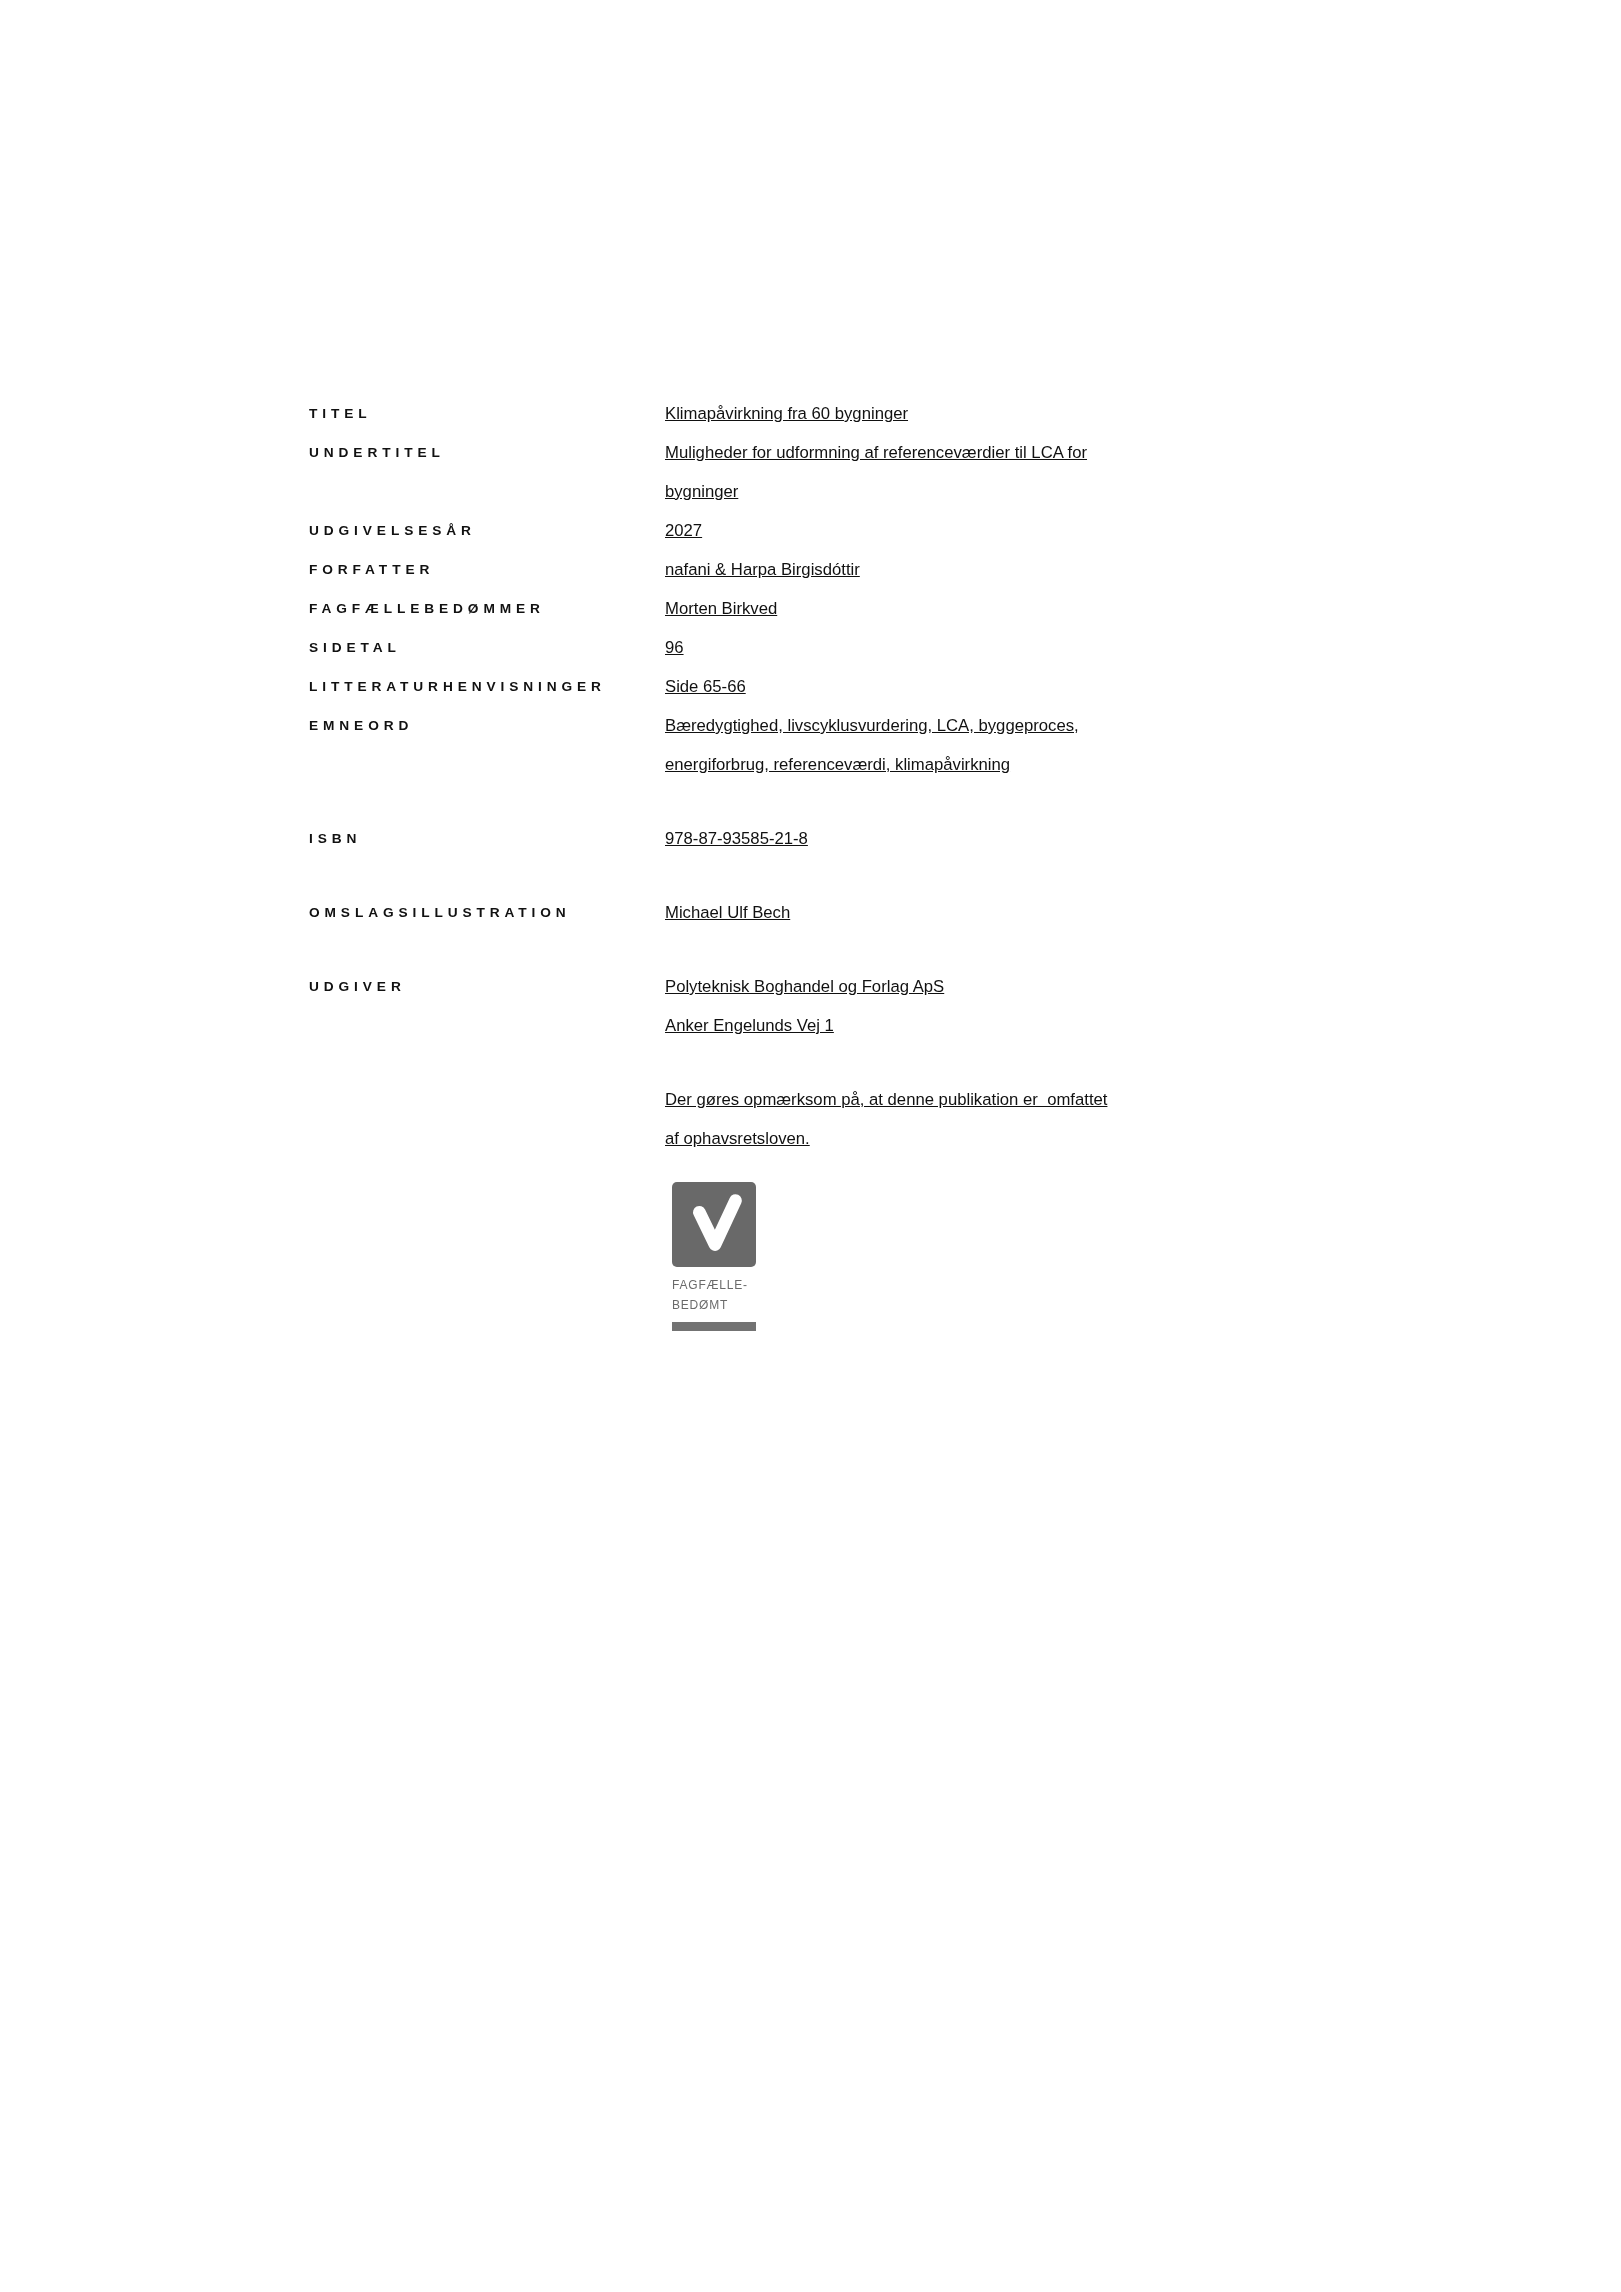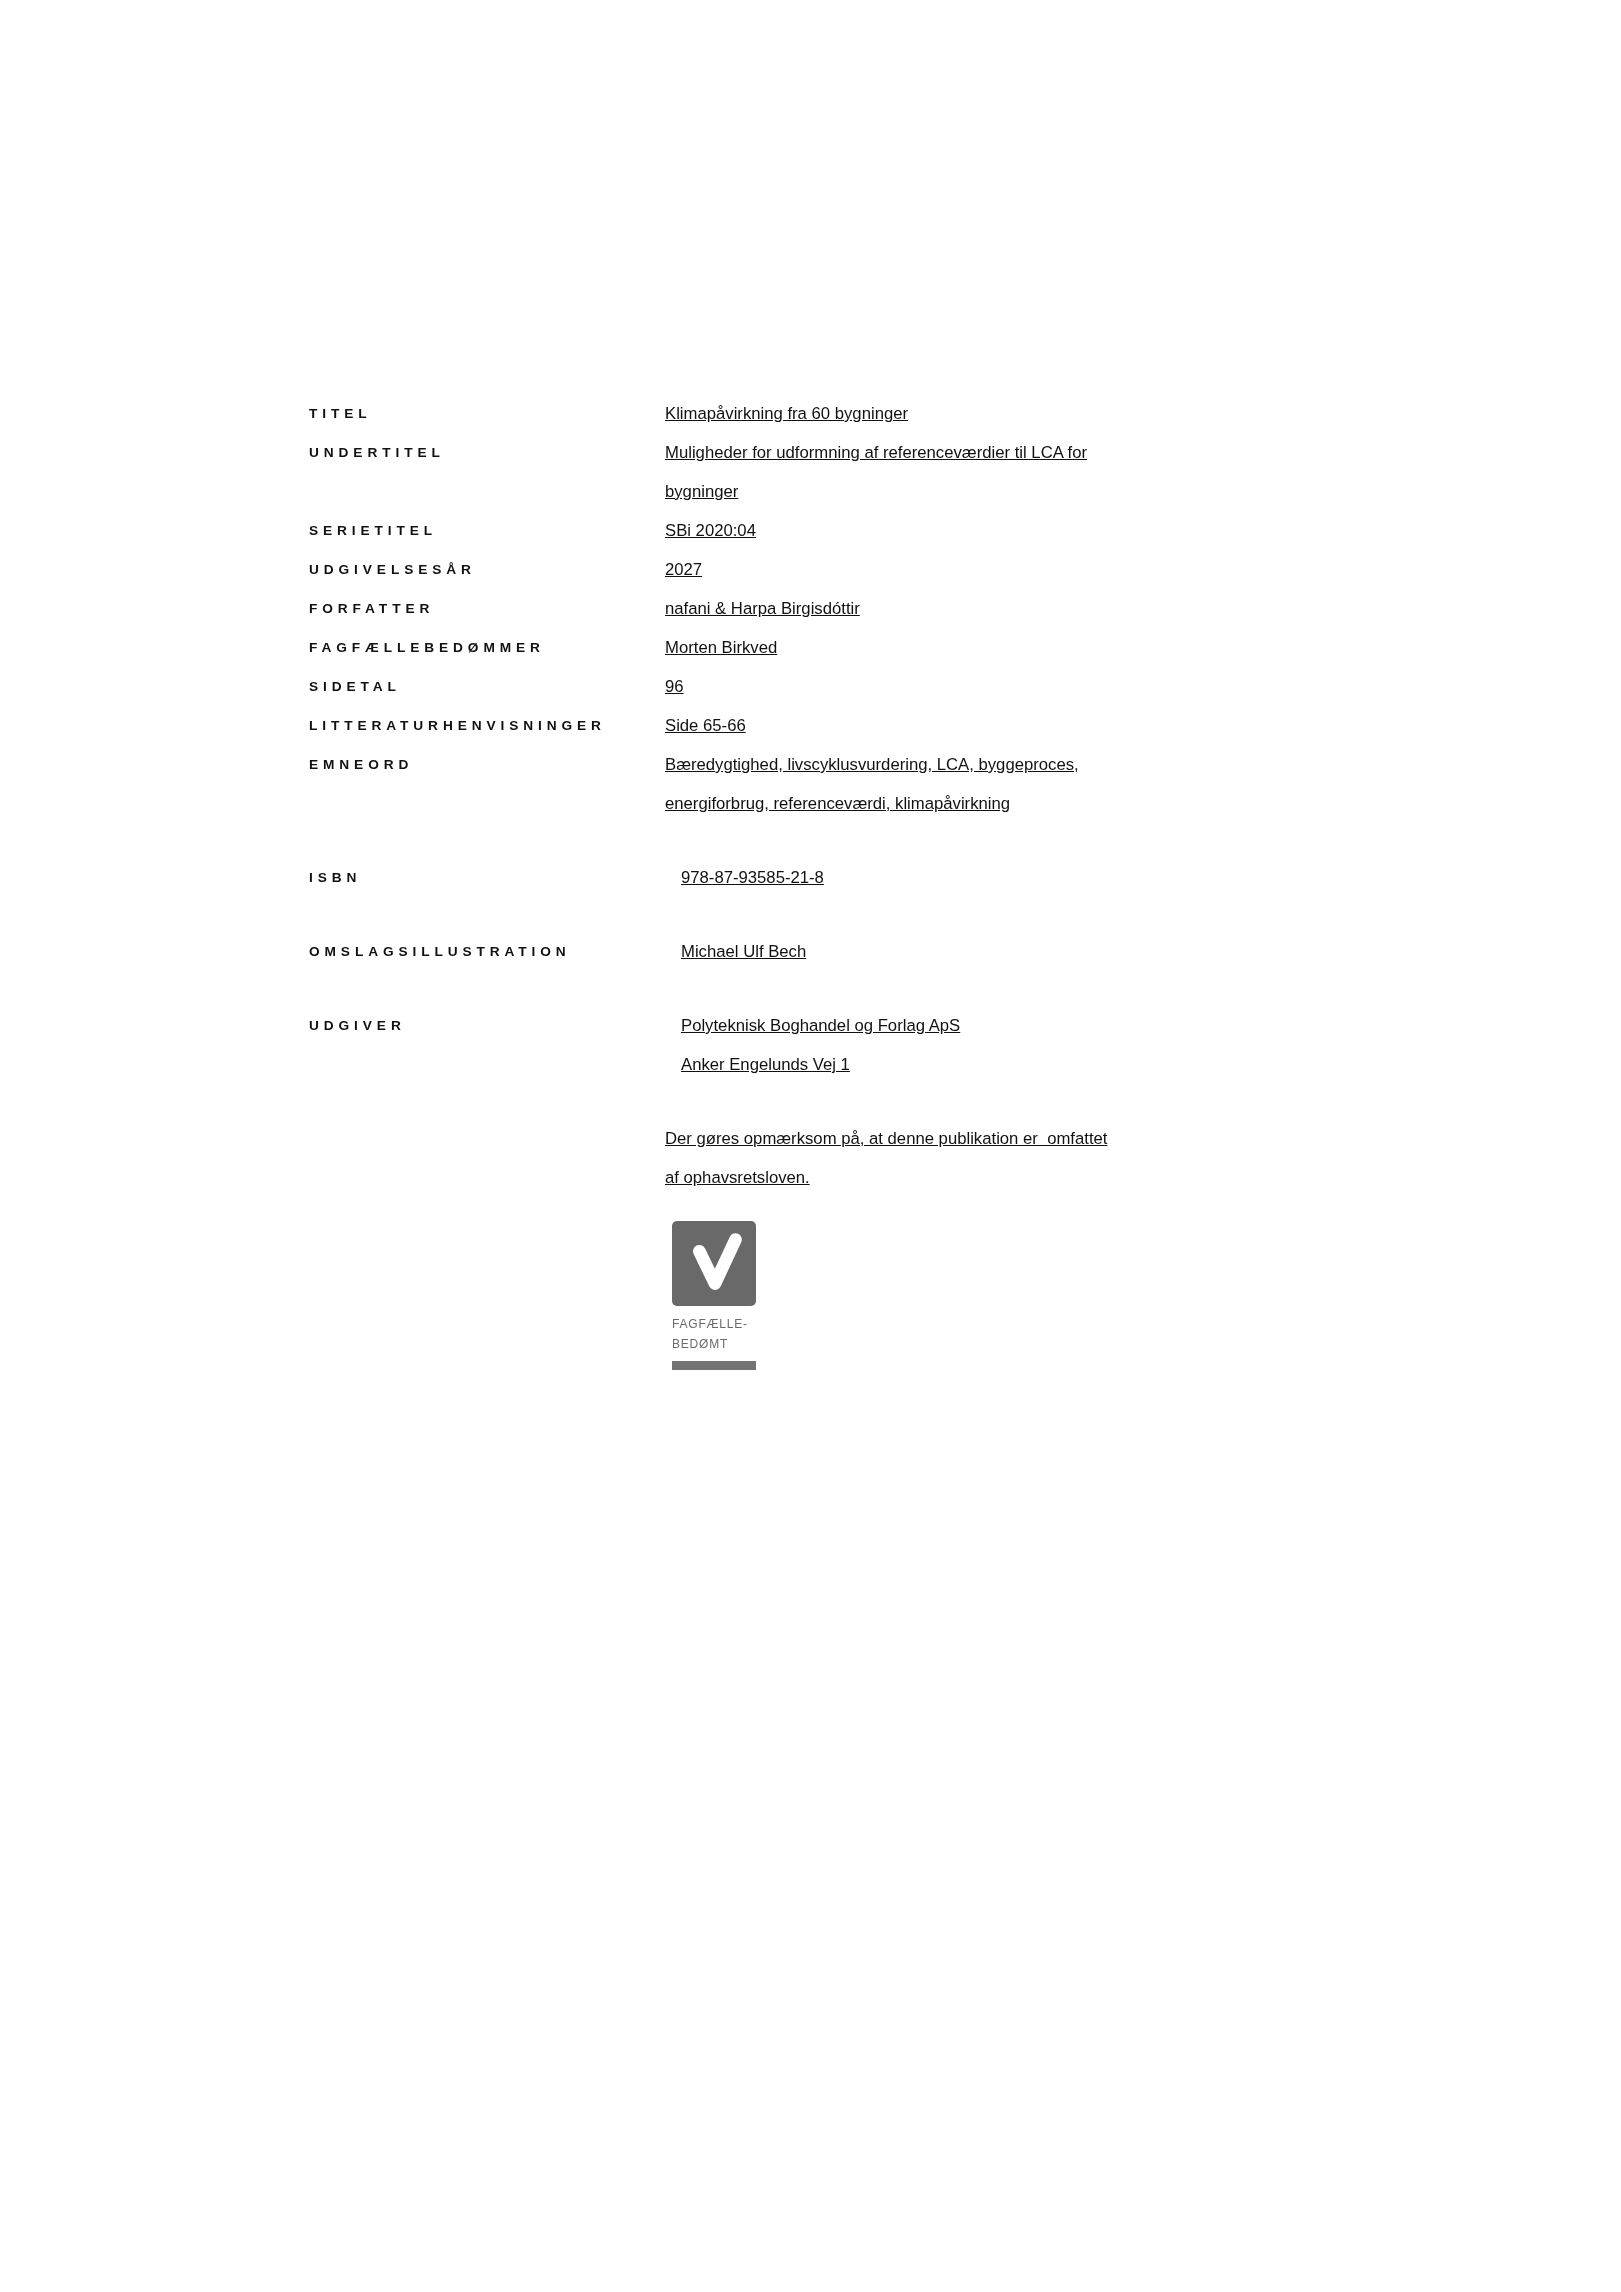--- a/index.html
+++ b/index.html
@@ -21,21 +21,20 @@
     left: 309px;
     top: 394px;
     width: 1078px;
   }
   .row {
     display: flex;
     align-items: flex-start;
   }
   .row.gap {
     margin-top: 35px;
-    gap: 16px;
   }
   .label {
     width: 356px;
     flex: 0 0 356px;
     font-size: 13.7px;
     font-weight: bold;
     letter-spacing: 4.9px;
     line-height: 39px;
     text-transform: uppercase;
     white-space: pre;
@@ -94,26 +93,20 @@
         <div class="label">TITEL</div>
         <div class="value">
           <div class="vline">Klimapåvirkning fra 60 bygninger</div>
         </div>
       </div>
       <div class="row">
         <div class="label">UNDERTITEL</div>
         <div class="value">
           <div class="vline">Muligheder for udformning af referenceværdier til LCA for</div>
           <div class="vline">bygninger</div>
-        </div>
-      </div>
-      <div class="row">
-        <div class="label">SERIETITEL</div>
-        <div class="value">
-          <div class="vline">SBi 2020:04</div>
         </div>
       </div>
       <div class="row">
         <div class="label">UDGIVELSESÅR</div>
         <div class="value">
           <div class="vline">2027</div>
         </div>
       </div>
       <div class="row">
         <div class="label">FORFATTER</div>

